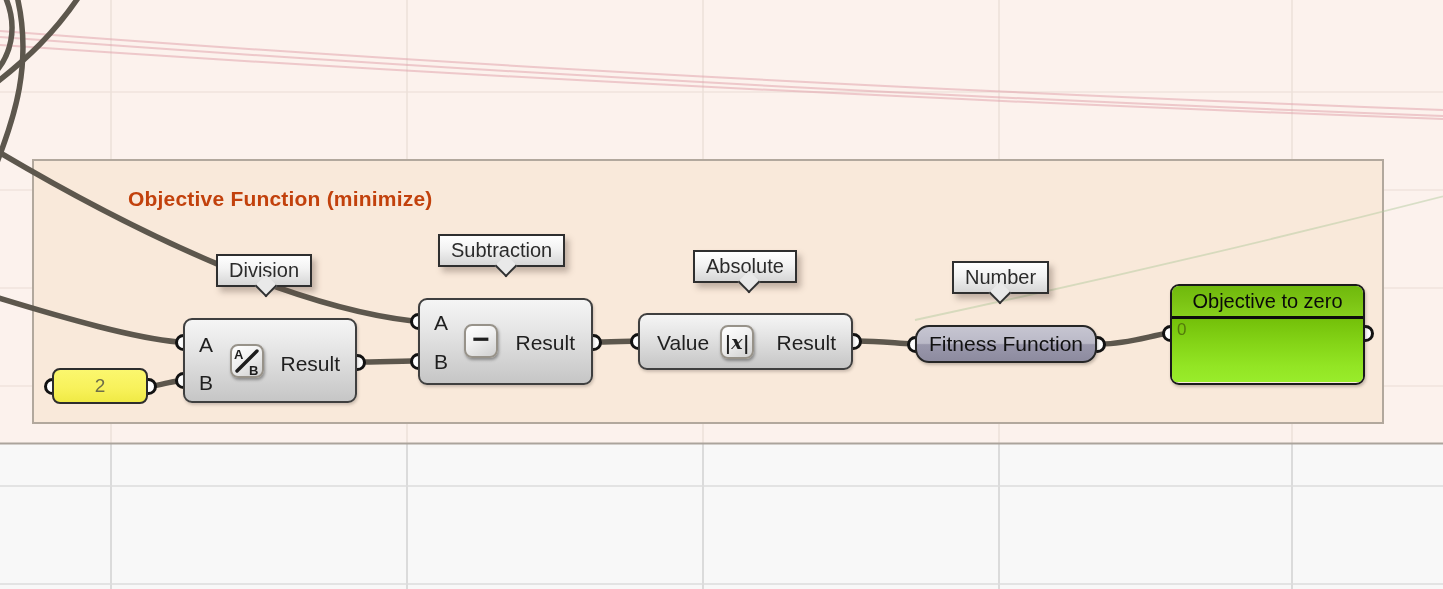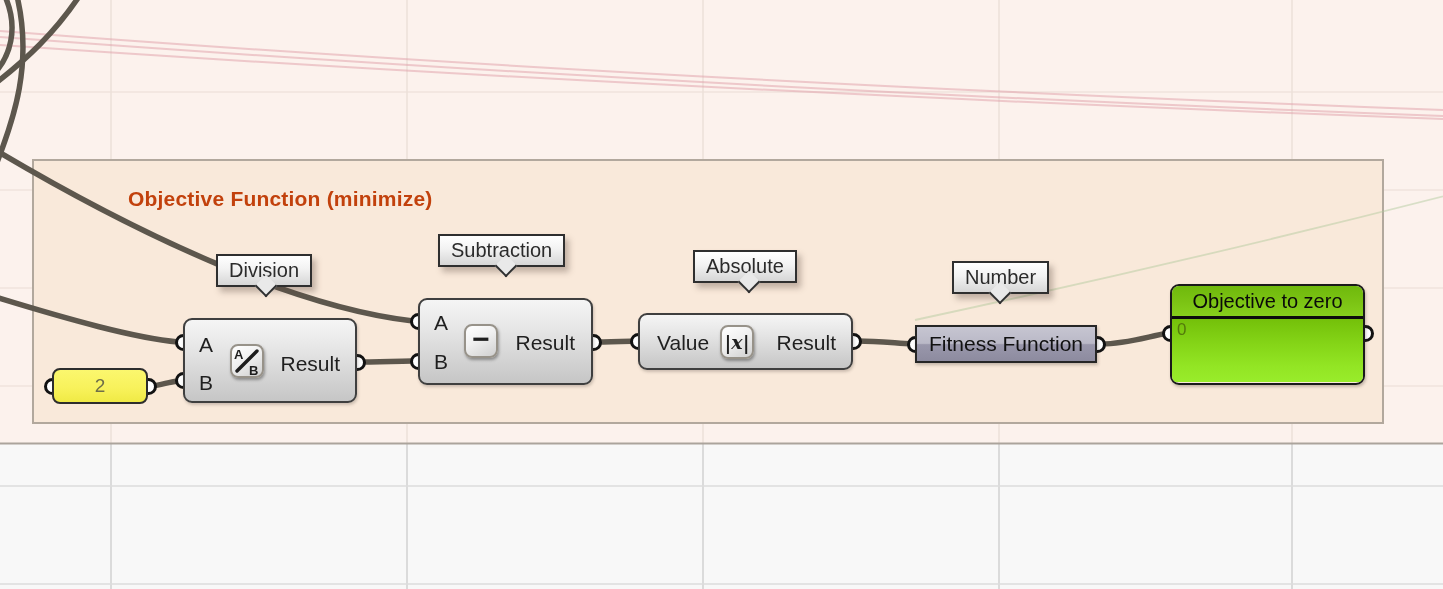--- a/index.html
+++ b/index.html
@@ -54,21 +54,21 @@
     position:absolute;left:52px;top:368px;width:96px;height:36px;box-sizing:border-box;z-index:4;
     background:linear-gradient(180deg,#fbf76e 0%,#f8f25c 55%,#f0ea45 100%);
     border:2px solid #2d2d2d;border-radius:8px;
     display:flex;align-items:center;justify-content:center;
     font-size:19px;color:#6f6f49;
   }
   
   .fitness{
     position:absolute;left:915px;top:325px;width:182px;height:38px;box-sizing:border-box;z-index:4;
     background:linear-gradient(180deg,#c6c5d1 0%,#bab9c7 48%,#9997ab 52%,#8d8b9f 100%);
-    border:2.5px solid #262626;border-radius:0;
+    border:2.5px solid #262626;border-radius:14px;
     display:flex;align-items:center;justify-content:center;
     font-size:21px;color:#111;white-space:nowrap;
     box-shadow:1px 2px 3px rgba(70,60,50,0.3);
   }
   
   .panel{
     position:absolute;left:1170px;top:284px;width:195px;height:101px;box-sizing:border-box;z-index:4;
     border:2.5px solid #1a1a1a;border-radius:9px;overflow:hidden;
     box-shadow:1px 2px 3px rgba(70,60,50,0.3);
   }

